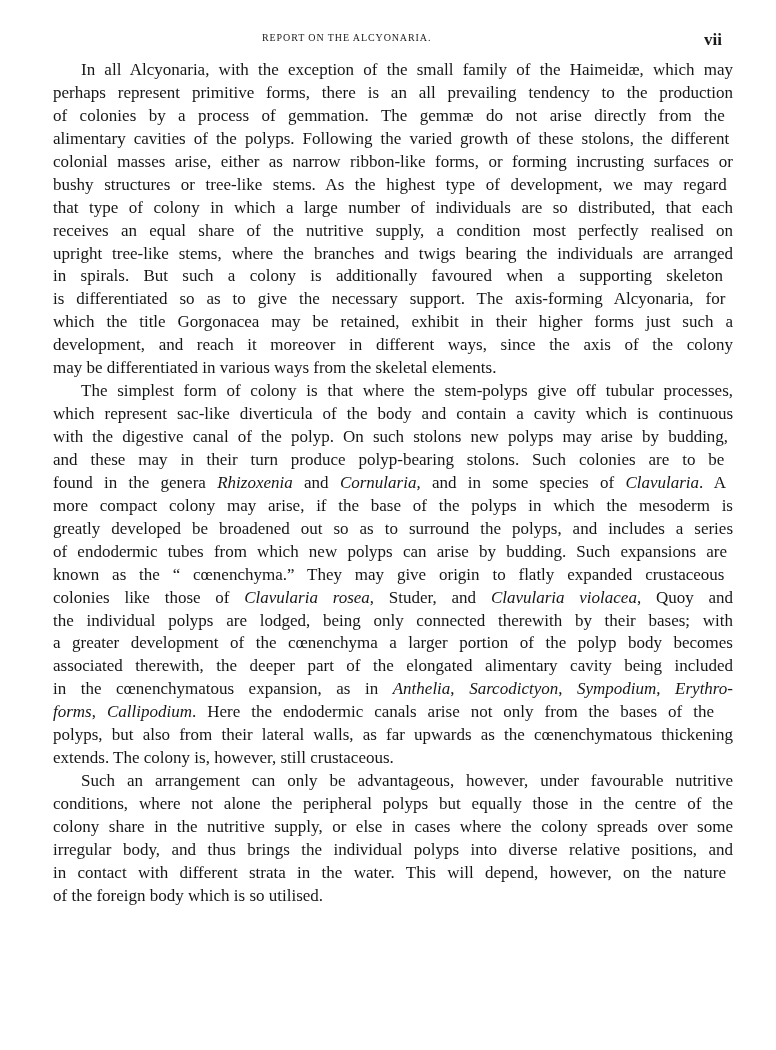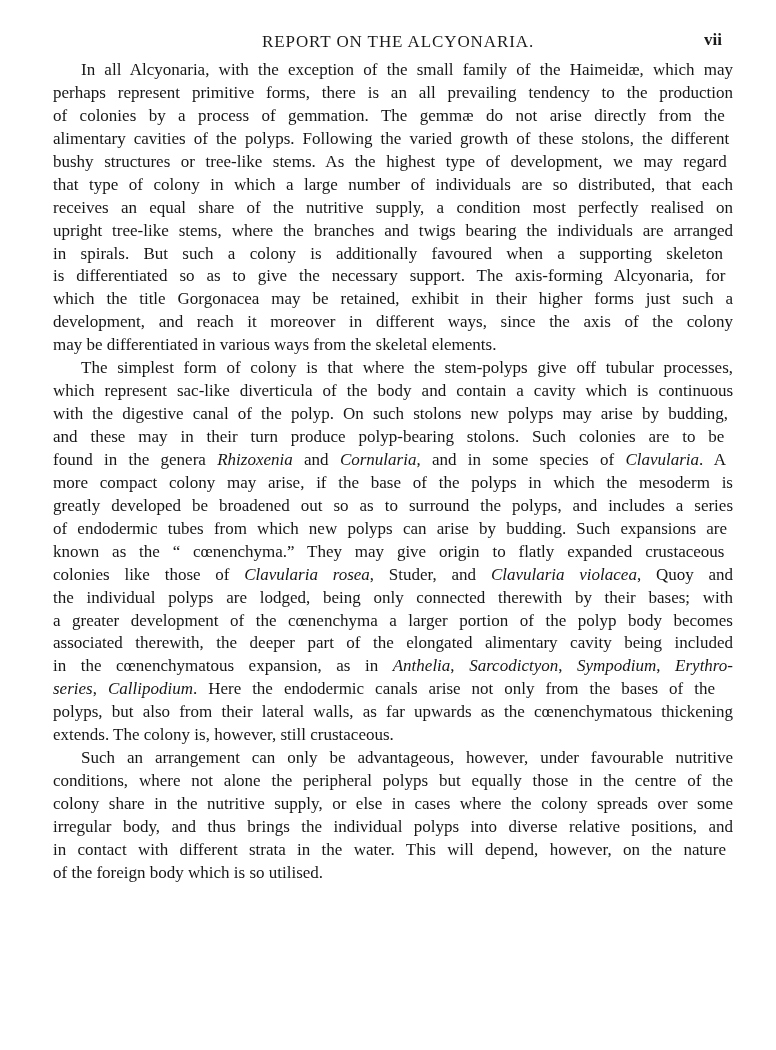--- a/index.html
+++ b/index.html
@@ -3,21 +3,21 @@
 <meta charset="utf-8">
 <style>
   html, body { margin: 0; padding: 0; background: #ffffff; }
   body { width: 776px; height: 1050px; position: relative; overflow: hidden; }
   .page { position: absolute; left: 0; top: 0; width: 776px; height: 1050px; background: #fff; }
   .running-head {
     position: absolute; top: 32px; left: 0; width: 776px; height: 20px;
     font-family: "Liberation Serif", "DejaVu Serif", serif; color: #1a1a1a;
   }
   .running-title {
-    position: absolute; left: 262px; top: 0; font-size: 17px; letter-spacing: 0.9px;
+    position: absolute; left: 262px; top: 0; font-size: 10px; letter-spacing: 0.9px;
     white-space: nowrap;
   }
   .page-number {
     position: absolute; left: 704px; top: -2px; font-size: 17px; font-weight: bold;
   }
   .body-text {
     position: absolute; left: 53px; top: 59px; width: 680px;
     font-family: "Liberation Serif", "DejaVu Serif", serif; font-size: 17px;
     color: #161616;
   }
@@ -36,20 +36,21 @@
   <div class="running-head">
     <span class="running-title">REPORT ON THE ALCYONARIA.</span>
     <span class="page-number">vii</span>
   </div>
   <div class="body-text" id="body-text">
       <div>
         <div class="line indent" style="white-space: nowrap;"><span style="display: inline-block; word-spacing: 4.95871px;"><span>In all Alcyonaria, with the exception of the small family of the Haimeidæ, which may</span></span></div>
         <div class="line" style="white-space: nowrap;"><span style="display: inline-block; word-spacing: 7.60938px;"><span>perhaps represent primitive forms, there is an all prevailing tendency to the production</span></span></div>
         <div class="line" style="white-space: nowrap;"><span style="display: inline-block; word-spacing: 8.18333px;"><span>of colonies by a process of gemmation.  The gemmæ do not arise directly from the</span></span></div>
         <div class="line" style="white-space: nowrap;"><span style="display: inline-block; word-spacing: 3.84375px;"><span>alimentary cavities of the polyps.  Following the varied growth of these stolons, the different</span></span></div>
+        <div class="line" style="white-space: nowrap;"><span style="display: inline-block; word-spacing: 5.20833px;"><span>colonial masses arise, either as narrow ribbon-like forms, or forming incrusting surfaces or</span></span></div>
         <div class="line" style="white-space: nowrap;"><span style="display: inline-block; word-spacing: 6.31808px;"><span>bushy structures or tree-like stems.  As the highest type of development, we may regard</span></span></div>
         <div class="line" style="white-space: nowrap;"><span style="display: inline-block; word-spacing: 6.26458px;"><span>that type of colony in which a large number of individuals are so distributed, that each</span></span></div>
         <div class="line" style="white-space: nowrap;"><span style="display: inline-block; word-spacing: 8.01803px;"><span>receives an equal share of the nutritive supply, a condition most perfectly realised on</span></span></div>
         <div class="line" style="white-space: nowrap;"><span style="display: inline-block; word-spacing: 5.72396px;"><span>upright tree-like stems, where the branches and twigs bearing the individuals are arranged</span></span></div>
         <div class="line" style="white-space: nowrap;"><span style="display: inline-block; word-spacing: 10.0685px;"><span>in spirals.  But such a colony is additionally favoured when a supporting skeleton</span></span></div>
         <div class="line" style="white-space: nowrap;"><span style="display: inline-block; word-spacing: 7.6887px;"><span>is differentiated so as to give the necessary support.  The axis-forming Alcyonaria, for</span></span></div>
         <div class="line" style="white-space: nowrap;"><span style="display: inline-block; word-spacing: 7.69085px;"><span>which the title Gorgonacea may be retained, exhibit in their higher forms just such a</span></span></div>
         <div class="line" style="white-space: nowrap;"><span style="display: inline-block; word-spacing: 9.3738px;"><span>development, and reach it moreover in different ways, since the axis of the colony</span></span></div>
         <div class="line last" style="white-space: nowrap;"><span style="display: inline-block;"><span>may be differentiated in various ways from the skeletal elements.</span></span></div>
       </div>
@@ -61,21 +62,21 @@
         <div class="line" style="white-space: nowrap;"><span style="display: inline-block; word-spacing: 7.05357px;"><span>found in the genera </span><span class="it">Rhizoxenia</span><span> and </span><span class="it">Cornularia</span><span>, and in some species of </span><span class="it">Clavularia</span><span>.  A</span></span></div>
         <div class="line" style="white-space: nowrap;"><span style="display: inline-block; word-spacing: 7.50208px;"><span>more compact colony may arise, if the base of the polyps in which the mesoderm is</span></span></div>
         <div class="line" style="white-space: nowrap;"><span style="display: inline-block; word-spacing: 6.72321px;"><span>greatly developed be broadened out so as to surround the polyps, and includes a series</span></span></div>
         <div class="line" style="white-space: nowrap;"><span style="display: inline-block; word-spacing: 5.94643px;"><span>of endodermic tubes from which new polyps can arise by budding.  Such expansions are</span></span></div>
         <div class="line" style="white-space: nowrap;"><span style="display: inline-block; word-spacing: 8.57452px;"><span>known as the “ cœnenchyma.”  They may give origin to flatly expanded crustaceous</span></span></div>
         <div class="line" style="white-space: nowrap;"><span style="display: inline-block; word-spacing: 10.5114px;"><span>colonies like those of </span><span class="it">Clavularia rosea</span><span>, Studer, and </span><span class="it">Clavularia violacea</span><span>, Quoy and</span></span></div>
         <div class="line" style="white-space: nowrap;"><span style="display: inline-block; word-spacing: 8.47135px;"><span>the individual polyps are lodged, being only connected therewith by their bases; with</span></span></div>
         <div class="line" style="white-space: nowrap;"><span style="display: inline-block; word-spacing: 7.26803px;"><span>a greater development of the cœnenchyma a larger portion of the polyp body becomes</span></span></div>
         <div class="line" style="white-space: nowrap;"><span style="display: inline-block; word-spacing: 8.26278px;"><span>associated therewith, the deeper part of the elongated alimentary cavity being included</span></span></div>
         <div class="line" style="white-space: nowrap;"><span style="display: inline-block; word-spacing: 10.276px;"><span>in the cœnenchymatous expansion, as in </span><span class="it">Anthelia</span><span>, </span><span class="it">Sarcodictyon</span><span>, </span><span class="it">Sympodium</span><span>, </span><span class="it">Erythro-</span></span></div>
-        <div class="line" style="white-space: nowrap;"><span style="display: inline-block; word-spacing: 6.7221px;"><span class="it">series</span><span>, </span><span class="it">Callipodium</span><span>.  Here the endodermic canals arise not only from the bases of the</span></span></div>
+        <div class="line" style="white-space: nowrap;"><span style="display: inline-block; word-spacing: 6.7221px;"><span class="it">forms</span><span>, </span><span class="it">Callipodium</span><span>.  Here the endodermic canals arise not only from the bases of the</span></span></div>
         <div class="line" style="white-space: nowrap;"><span style="display: inline-block; word-spacing: 4.91587px;"><span>polyps, but also from their lateral walls, as far upwards as the cœnenchymatous thickening</span></span></div>
         <div class="line last" style="white-space: nowrap;"><span style="display: inline-block;"><span>extends.  The colony is, however, still crustaceous.</span></span></div>
       </div>
       <div>
         <div class="line indent" style="white-space: nowrap;"><span style="display: inline-block; word-spacing: 7.67812px;"><span>Such an arrangement can only be advantageous, however, under favourable nutritive</span></span></div>
         <div class="line" style="white-space: nowrap;"><span style="display: inline-block; word-spacing: 6.58929px;"><span>conditions, where not alone the peripheral polyps but equally those in the centre of the</span></span></div>
         <div class="line" style="white-space: nowrap;"><span style="display: inline-block; word-spacing: 5.24688px;"><span>colony share in the nutritive supply, or else in cases where the colony spreads over some</span></span></div>
         <div class="line" style="white-space: nowrap;"><span style="display: inline-block; word-spacing: 7.18359px;"><span>irregular body, and thus brings the individual polyps into diverse relative positions, and</span></span></div>
         <div class="line" style="white-space: nowrap;"><span style="display: inline-block; word-spacing: 7.05521px;"><span>in contact with different strata in the water.  This will depend, however, on the nature</span></span></div>
         <div class="line last" style="white-space: nowrap;"><span style="display: inline-block;"><span>of the foreign body which is so utilised.</span></span></div>

